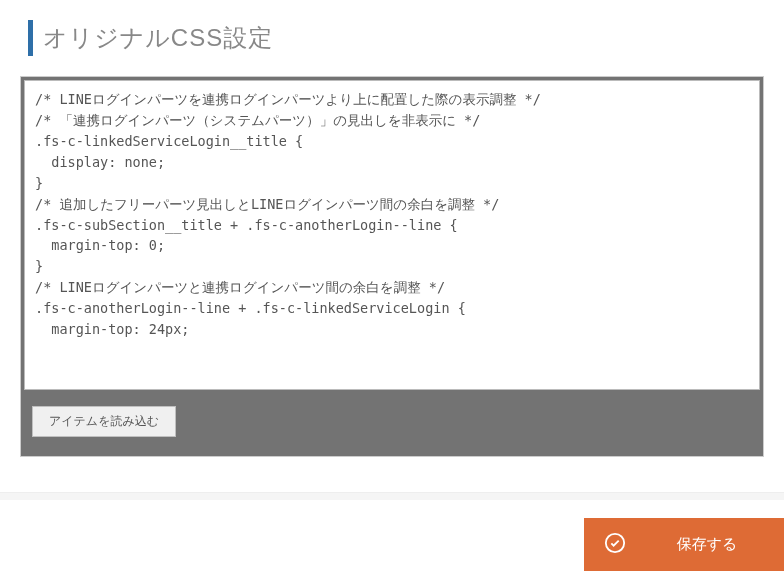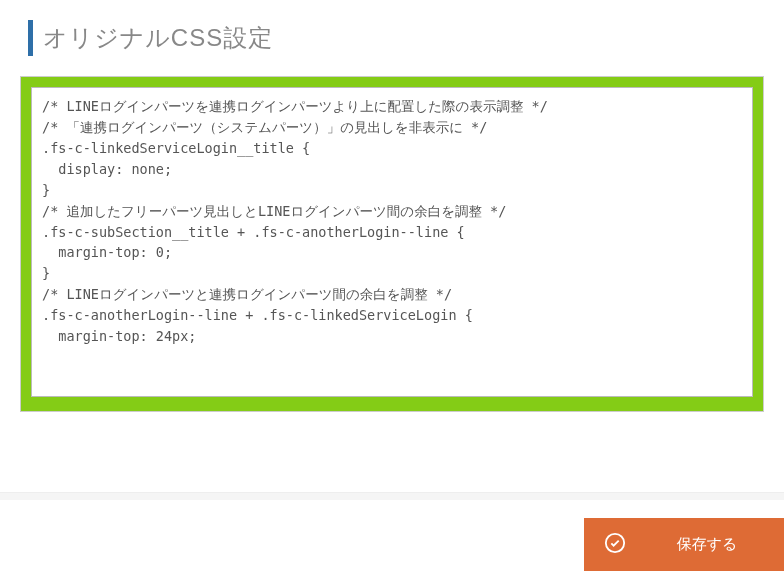--- a/index.html
+++ b/index.html
@@ -29,22 +29,22 @@
       font-size: 24px;
       font-weight: 300;
       color: #888888;
       letter-spacing: 1px;
     }
     .content-area {
       padding: 0 20px;
     }
     .css-box {
       border: 1px solid #cccccc;
-      background: #84cc16;
-      padding: 10px;
+      background: #737373;
+      padding: 3px;
     }
     .css-textarea {
       width: 100%;
       height: 310px;
       border: 1px solid #bbbbbb;
       background: #ffffff;
       padding: 8px 10px;
       font-family: "Menlo", "Consolas", monospace;
       font-size: 13.5px;
       line-height: 1.55;
@@ -119,20 +119,23 @@
 .fs-c-linkedServiceLogin__title {
   display: none;
 }
 /* 追加したフリーパーツ見出しとLINEログインパーツ間の余白を調整 */
 .fs-c-subSection__title + .fs-c-anotherLogin--line {
   margin-top: 0;
 }
 /* LINEログインパーツと連携ログインパーツ間の余白を調整 */
 .fs-c-anotherLogin--line + .fs-c-linkedServiceLogin {
   margin-top: 24px;</textarea>
+    <div class="bottom-bar">
+      <button class="load-button">アイテムを読み込む</button>
+    </div>
   </div>
 </div>
 
 <div class="footer-region">
   <div class="divider"></div>
   <div class="save-bar">
     <button class="save-button">
       <span>
         <svg class="check-icon" viewBox="0 0 24 24" fill="none" stroke="#ffffff" stroke-width="2">
           <circle cx="12" cy="12" r="10"></circle>

